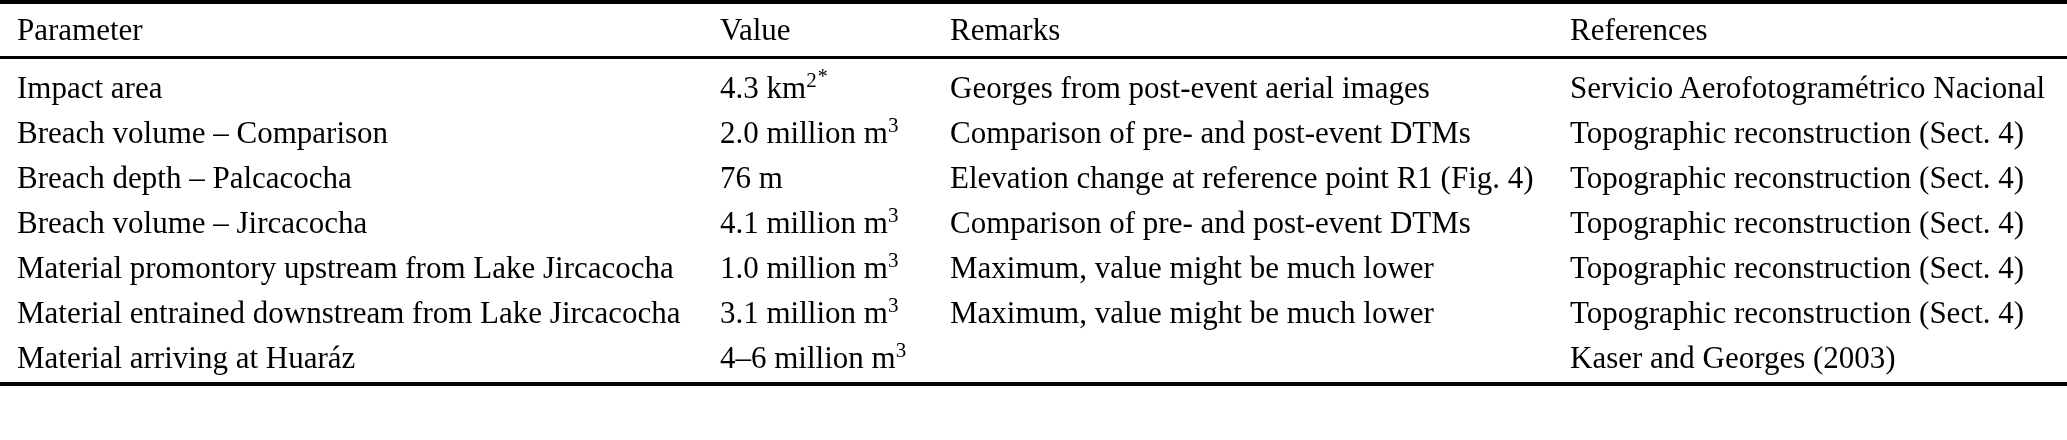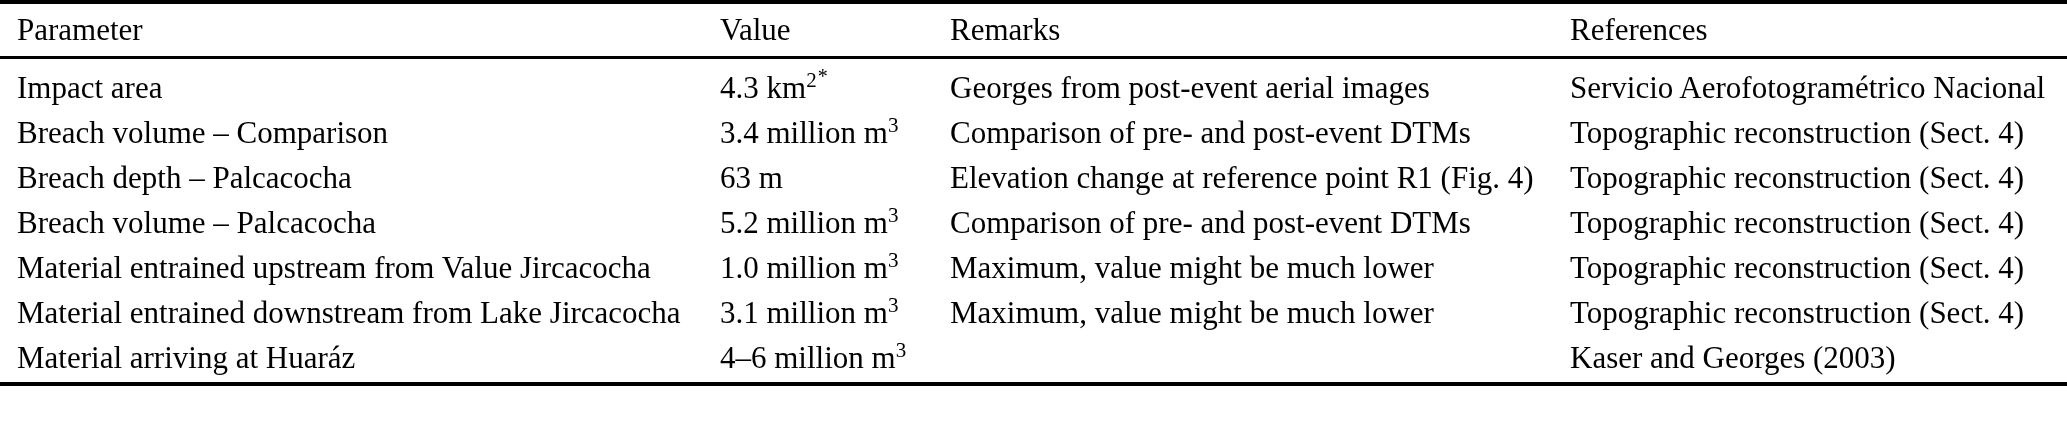--- a/index.html
+++ b/index.html
@@ -75,38 +75,38 @@
   </thead>
   <tbody>
     <tr>
       <td>Impact area</td>
       <td><span>4.3 km</span><span class="sup">2</span><span class="star">*</span></td>
       <td>Georges from post-event aerial images</td>
       <td>Servicio Aerofotogramétrico Nacional</td>
     </tr>
     <tr>
       <td>Breach volume – Comparison</td>
-      <td><span>3.4 million m</span><span class="sup">3</span></td>
+      <td><span>2.0 million m</span><span class="sup">3</span></td>
       <td>Comparison of pre- and post-event DTMs</td>
       <td>Topographic reconstruction (Sect. 4)</td>
     </tr>
     <tr>
       <td>Breach depth – Palcacocha</td>
-      <td><span>63 m</span><span class="sup"></span></td>
+      <td><span>76 m</span><span class="sup"></span></td>
       <td>Elevation change at reference point R1 (Fig. 4)</td>
       <td>Topographic reconstruction (Sect. 4)</td>
     </tr>
     <tr>
-      <td>Breach volume – Palcacocha</td>
-      <td><span>5.2 million m</span><span class="sup">3</span></td>
+      <td>Breach volume – Jircacocha</td>
+      <td><span>4.1 million m</span><span class="sup">3</span></td>
       <td>Comparison of pre- and post-event DTMs</td>
       <td>Topographic reconstruction (Sect. 4)</td>
     </tr>
     <tr>
-      <td>Material entrained upstream from Value Jircacocha</td>
+      <td>Material promontory upstream from Lake Jircacocha</td>
       <td><span>1.0 million m</span><span class="sup">3</span></td>
       <td>Maximum, value might be much lower</td>
       <td>Topographic reconstruction (Sect. 4)</td>
     </tr>
     <tr>
       <td>Material entrained downstream from Lake Jircacocha</td>
       <td><span>3.1 million m</span><span class="sup">3</span></td>
       <td>Maximum, value might be much lower</td>
       <td>Topographic reconstruction (Sect. 4)</td>
     </tr>

